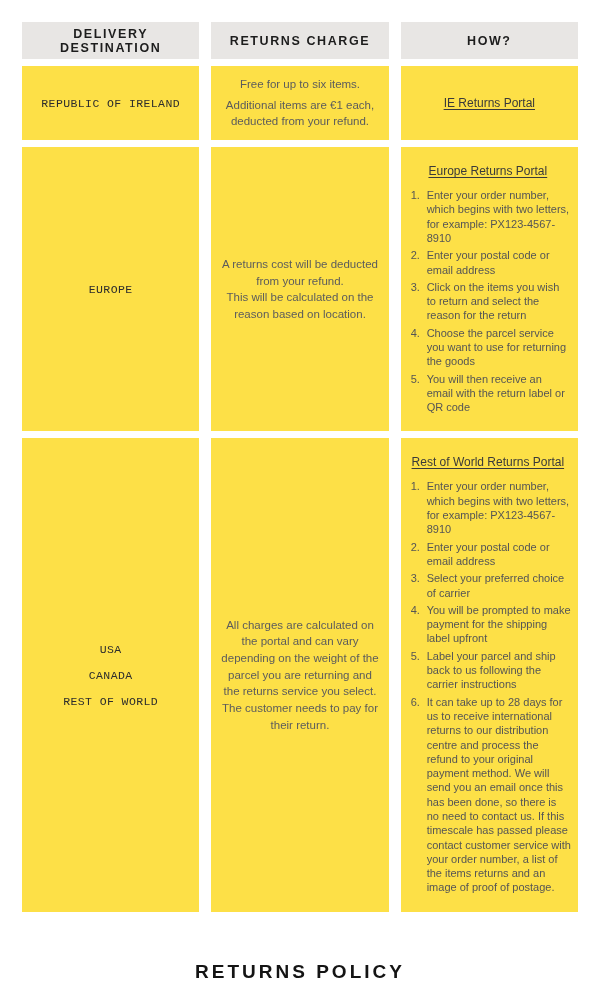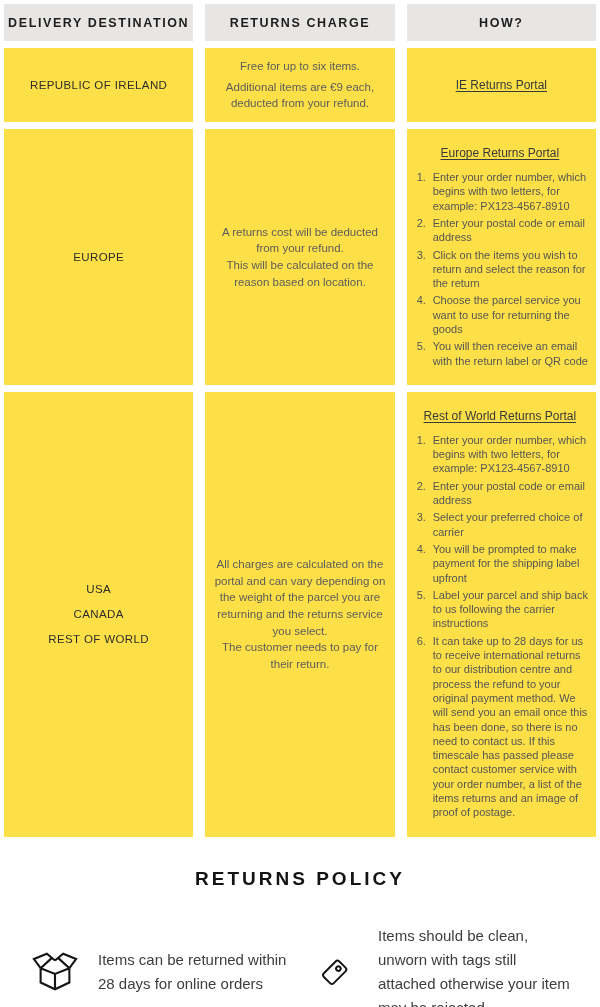--- a/index.html
+++ b/index.html
@@ -7,34 +7,34 @@
     width:600px;
     font-family:"Liberation Sans", sans-serif;
     color:#3d3d3d;
     -webkit-font-smoothing:antialiased;
   }
   
   .returns-table{
     display:grid;
     grid-template-columns:repeat(3,1fr);
     gap:7px 12px;
-    padding:4px;
+    padding:22px;
   }
   .th{
     background:#e8e6e4;
     min-height:37px;
     display:flex;align-items:center;justify-content:center;
     font-weight:bold;font-size:12.5px;letter-spacing:1.6px;
     color:#1d1d1d;text-align:center;
   }
   .cell{background:#fde047;}
   .cell.dest{
     display:flex;flex-direction:column;align-items:center;justify-content:center;
     gap:13px;
-    font-size:11.5px;letter-spacing:.4px;color:#2d2d2d;text-align:center;
+    font-size:11.5px;letter-spacing:.4px;color:#2d2d2d;text-align:center;font-family:Liberation Mono, monospace;
   }
   .cell.charge{
     display:flex;flex-direction:column;align-items:center;justify-content:center;
     font-size:11.5px;color:#5c5c5c;text-align:center;line-height:1.45;
     padding:10px 8px;
   }
   .cell.charge p{margin:0;}
   .r1-cell{min-height:51px;}
   .r2-cell{min-height:188px;}
   .r3-cell{min-height:310px;}
@@ -85,21 +85,21 @@
 
   <div class="th">DELIVERY DESTINATION</div>
   <div class="th">RETURNS CHARGE</div>
   <div class="th">HOW?</div>
 
   <div class="cell dest r1-cell">
     <span>REPUBLIC OF IRELAND</span>
   </div>
   <div class="cell charge r1-cell">
     <p>Free for up to six items.</p>
-    <p>Additional items are €9 each, deducted from your refund.</p>
+    <p>Additional items are €1 each, deducted from your refund.</p>
   </div>
   <div class="cell how-center r1-cell">
     <a class="portal-link">IE Returns Portal</a>
   </div>
 
   <div class="cell dest r2-cell">
     <span>EUROPE</span>
   </div>
   <div class="cell charge r2-cell">
     <p>A returns cost will be deducted from your refund.</p>

